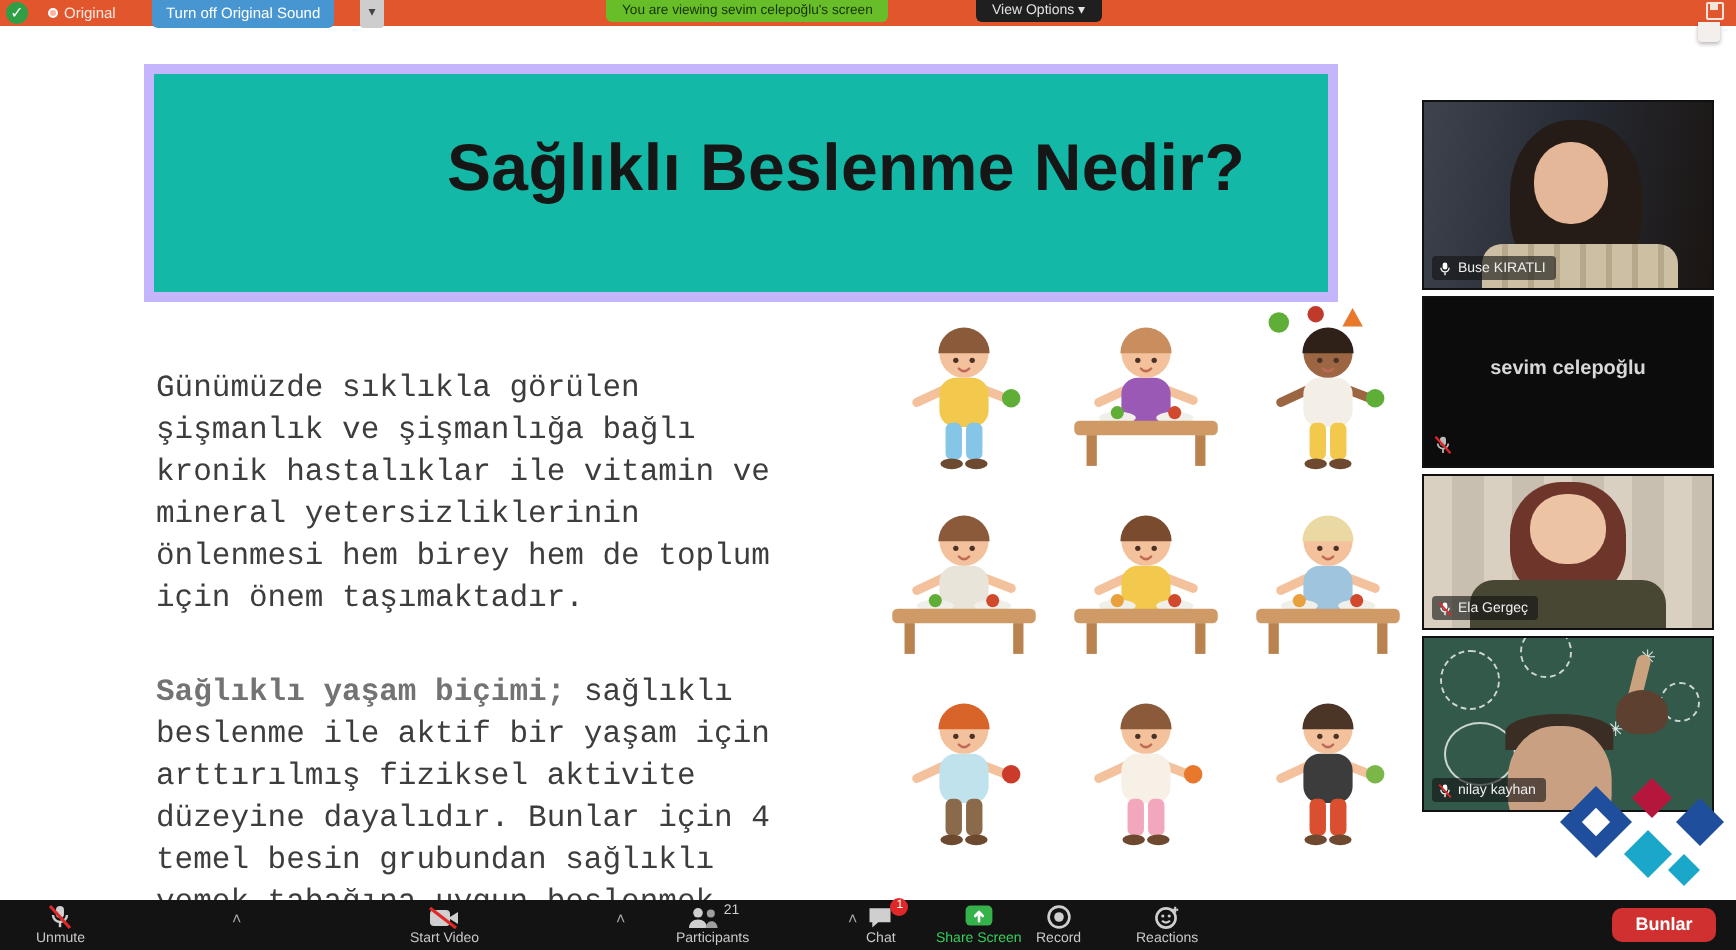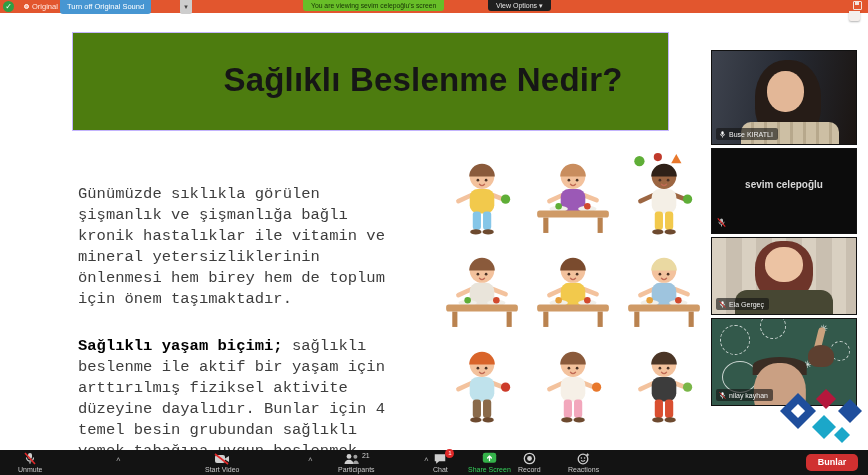--- a/index.html
+++ b/index.html
@@ -7,48 +7,48 @@
   body { font-family:"Liberation Sans", sans-serif; position:relative; background:#fff; }
   #app { position:absolute; inset:0; width:868px; height:475px; background:#fff; }
 
   
   .topbar { position:absolute; left:0; top:0; width:868px; height:13px;
             background:var(--zoom-orange,#e2562e); z-index:40; }
   .shield { position:absolute; left:3px; top:1px; width:11px; height:11px; border-radius:50%;
             background:#2f9e44; color:#fff; font-size:8px; line-height:11px; text-align:center; }
   .rec { position:absolute; left:24px; top:2px; color:#ffe9e2; font-size:7.5px; display:flex; align-items:center; gap:3px; }
   .rec .dot { width:5px; height:5px; border-radius:50%; background:#ffb3a0; border:1px solid #fff; }
-  .btn-sound { position:absolute; left:60px; top:0; height:14px; padding:0 7px;
+  .btn-sound { position:absolute; left:76px; top:0; height:14px; padding:0 7px;
                background:var(--sound-blue,#4796d2); color:#fff; font-size:7.5px; line-height:14px;
                border-radius:0 0 3px 3px; white-space:nowrap; }
   .btn-sound-caret { position:absolute; left:180px; top:0; width:12px; height:14px; background:#cdcdcd;
                color:#444; font-size:7px; line-height:14px; text-align:center; border-radius:0 0 2px 2px; }
   .banner-green { position:absolute; left:303px; top:0; height:11px; padding:0 8px;
                background:var(--banner-green,#68be28); color:#173305; font-size:6.8px; line-height:11px;
                border-radius:0 0 3px 3px; white-space:nowrap; }
   .btn-viewopts { position:absolute; left:488px; top:0; height:11px; padding:0 8px;
                background:#1f1f1f; color:#e2e2e2; font-size:7px; line-height:11px;
                border-radius:0 0 3px 3px; white-space:nowrap; }
   .tr-icons { position:absolute; right:6px; top:1px; display:flex; gap:4px; align-items:flex-start; }
   .floppy { width:9px; height:9px; border:1.5px solid #f3e3dc; border-radius:1px; position:relative; }
   .floppy:after { content:""; position:absolute; left:1px; top:0; width:4px; height:3px; background:#f3e3dc; }
   .handle { position:absolute; right:8px; top:11px; width:11px; height:10px; background:#f4efec;
             border-radius:0 0 2px 2px; box-shadow:0 1px 2px rgba(0,0,0,.3); z-index:41; }
 
   
   .slide { position:absolute; left:0; top:13px; width:868px; height:437px; background:#ffffff; }
-  .title-box { position:absolute; left:72px; top:19px; width:597px; height:99px;
-               border:1px solid #c4b5fd; background:#4d7c0f; }
+  .title-box { position:absolute; left:72px; top:19px; width:597px; height:119px;
+               border:5px solid #c4b5fd; background:#14b8a6; }
   .title-box h1 { font-size:33px; font-weight:bold; color:#161616; letter-spacing:0.2px;
                text-align:center; padding-left:105px; padding-top:28px;
                font-family:"Liberation Sans","DejaVu Sans",sans-serif; }
   .body-text { position:absolute; left:78px; top:171px; width:327px; color:#3d3d3d;
                font-size:15.5px; line-height:21px;font-family:Liberation Mono, monospace; }
   .body-text .p2 { margin-top:26px; }
-  .body-text b { color:#000000; }
+  .body-text b { color:#737373; }
 
   .kids-grid { position:absolute; left:441px; top:138px; display:grid;
                grid-template-columns:repeat(3,86px); column-gap:5px; row-gap:6px; }
   .kid { width:82px; height:88px; }
 
   
   .sidebar { position:absolute; left:711px; top:50px; width:146px; z-index:30; }
   .tile { position:relative; width:146px; overflow:hidden; border:1px solid #111; background:#000; margin-bottom:3px; }
   .tile-1 { height:95px; background:linear-gradient(100deg,#3e434e 0%,#262a33 50%,#1b1512 100%); }
   .t1-hair { position:absolute; left:30%; top:10%; width:46%; height:86%; background:#261c17; border-radius:46% 46% 40% 40%; }

